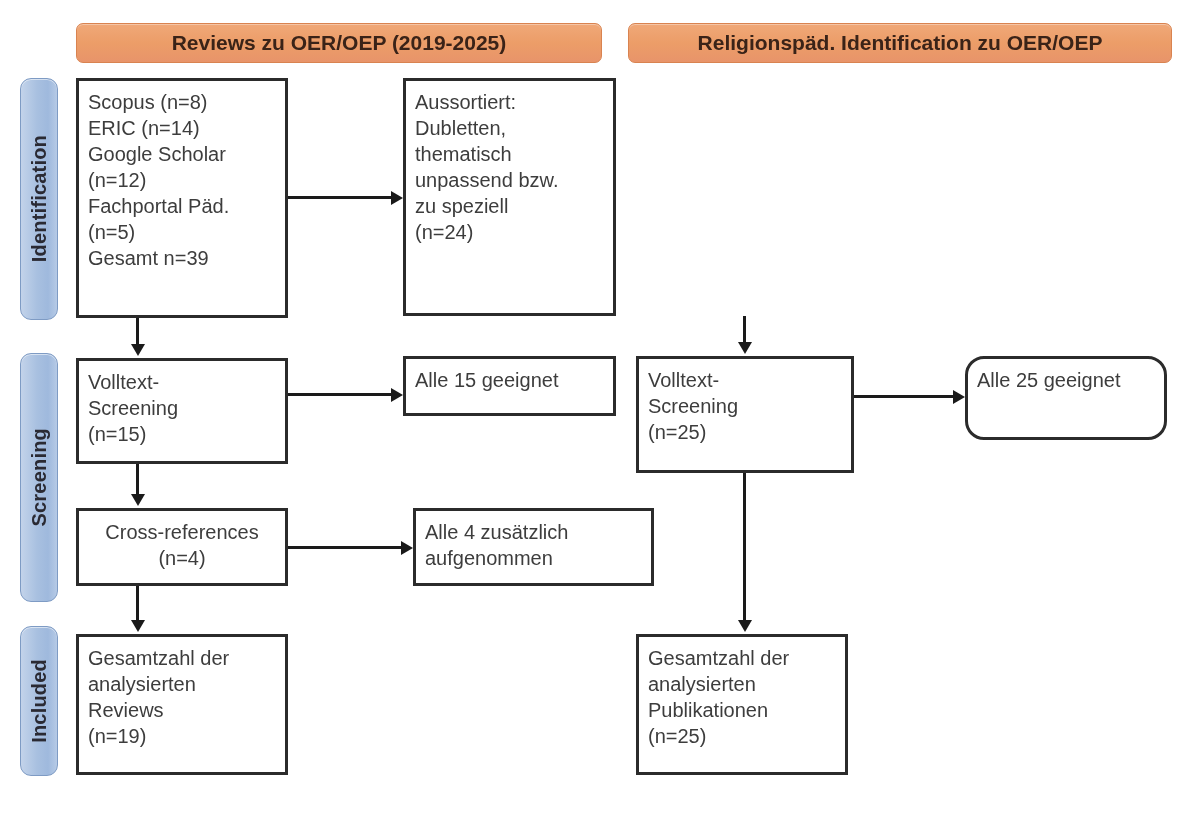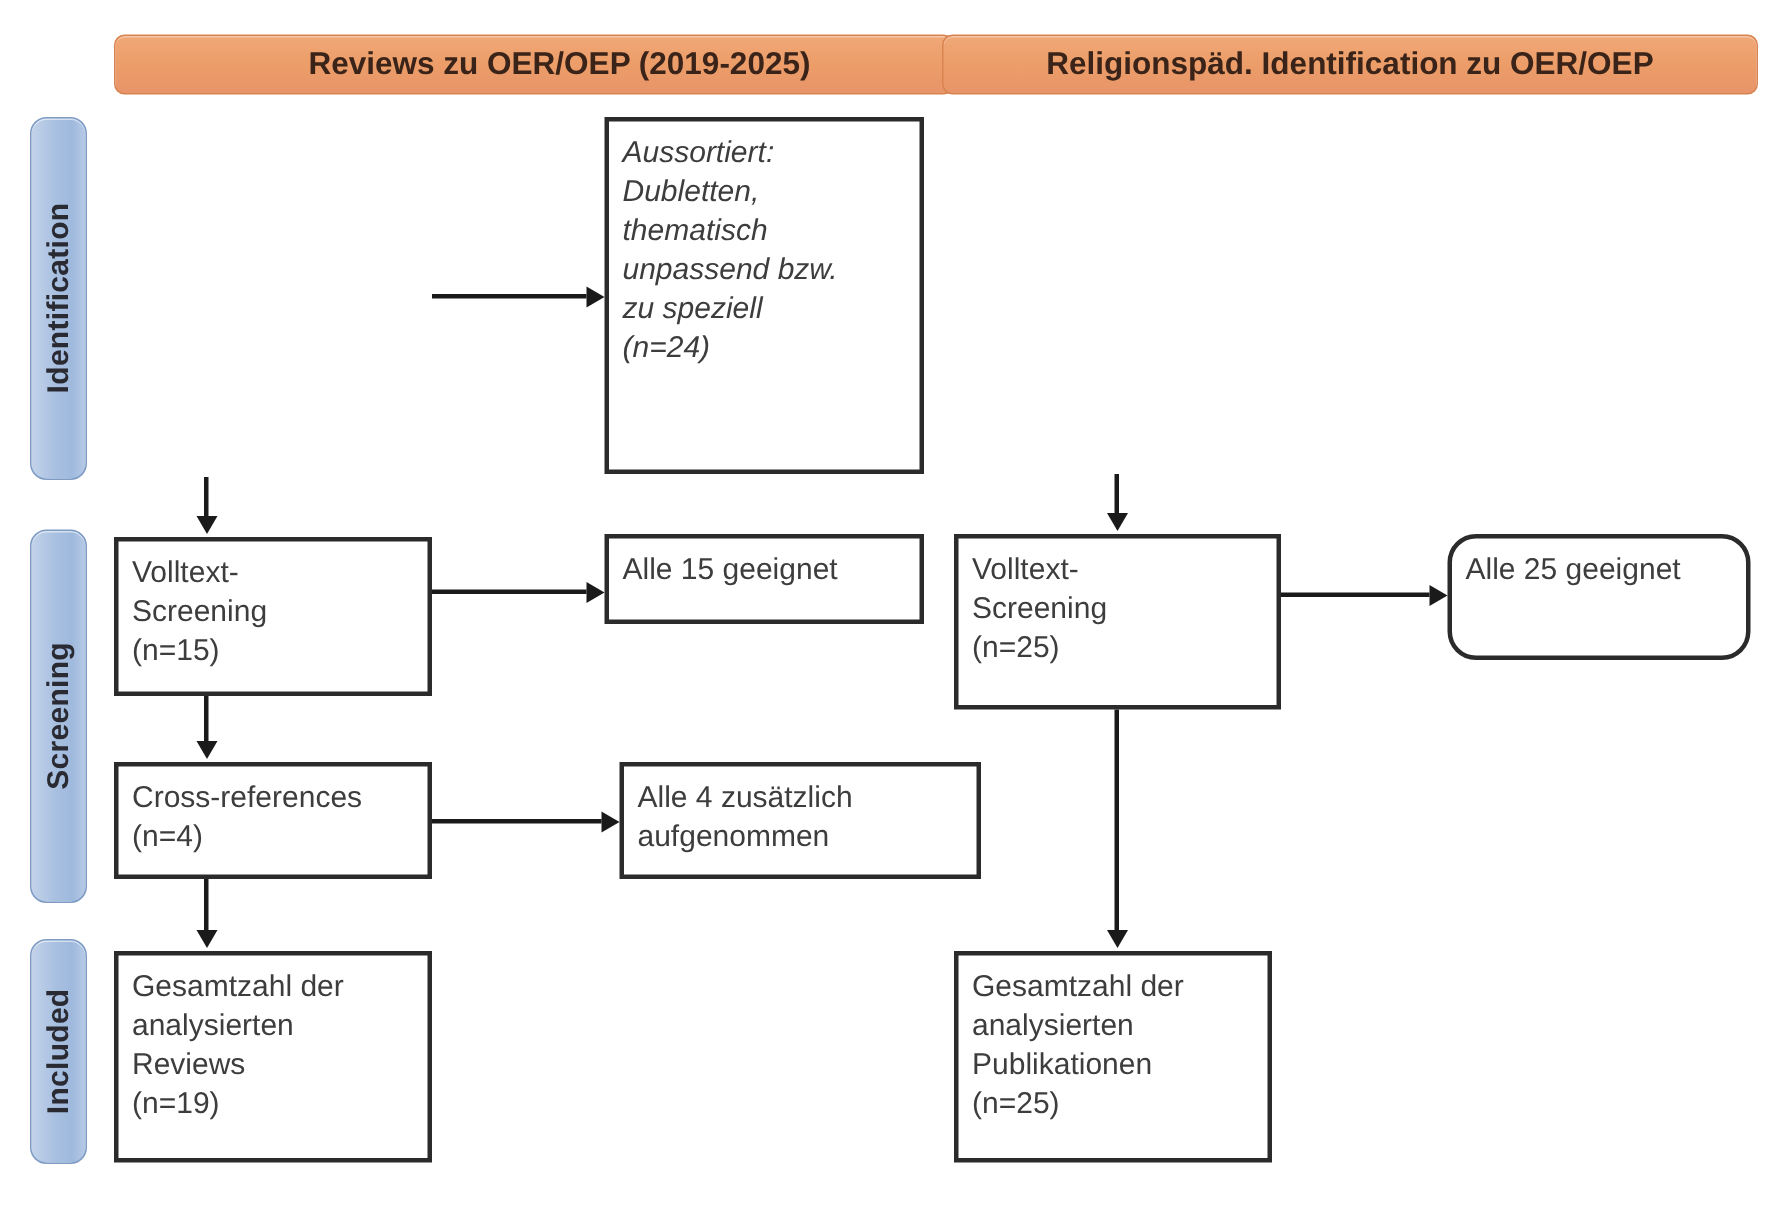--- a/index.html
+++ b/index.html
@@ -100,61 +100,70 @@
     border-top: 7px solid transparent;
     border-bottom: 7px solid transparent;
     border-left: 12px solid #1a1a1a;
   }
 </style>
 </head>
 <body>
 
 <div id="canvas">
 
-  <div class="col-header" style="left:76px; top:23px; width:524px; height:38px;padding-left:34px;">
+  <div class="col-header" style="left:76px; top:23px; width:524px; height:38px;">
     <span>Reviews zu OER/OEP (2019-2025)</span>
   </div>
 
   <div class="col-header" style="left:628px; top:23px; width:542px; height:38px;">
     <span>Religionspäd. Identification zu OER/OEP</span>
   </div>
 
   <div class="stage-pill" style="left:20px; top:78px; width:36px; height:240px;">
     <span>Identification</span>
   </div>
 
   <div class="stage-pill" style="left:20px; top:353px; width:36px; height:247px;">
     <span>Screening</span>
   </div>
 
   <div class="stage-pill" style="left:20px; top:626px; width:36px; height:148px;">
     <span>Included</span>
   </div>
 
-
-  <div class="flow-box" style="left:403px; top:78px; width:213px; height:238px;font-style:italic;">
+  <div class="flow-box" style="left:76px; top:78px; width:212px; height:240px;">
+    <span class="txt">Scopus (n=8)
+ERIC (n=14)
+Google Scholar
+(n=12)
+Fachportal Päd.
+(n=5)
+Gesamt n=39</span>
+  </div>
+
+  <div class="flow-box" style="left:403px; top:78px; width:213px; height:238px;">
     <span class="txt">Aussortiert:
 Dubletten,
 thematisch
 unpassend bzw.
 zu speziell
 (n=24)</span>
   </div>
 
   <div class="flow-box" style="left:76px; top:358px; width:212px; height:106px;">
     <span class="txt">Volltext-
 Screening
 (n=15)</span>
   </div>
 
   <div class="flow-box" style="left:403px; top:356px; width:213px; height:60px;">
     <span class="txt">Alle 15 geeignet</span>
   </div>
 
-  <div class="flow-box" style="left:76px; top:508px; width:212px; height:78px;">
+  <div class="flow-box" style="left:76px; top:508px; width:212px; height:78px;text-align:center;">
     <span class="txt">Cross-references
 (n=4)</span>
   </div>
 
   <div class="flow-box" style="left:413px; top:508px; width:241px; height:78px;">
     <span class="txt">Alle 4 zusätzlich
 aufgenommen</span>
   </div>
 
   <div class="flow-box" style="left:76px; top:634px; width:212px; height:141px;">

